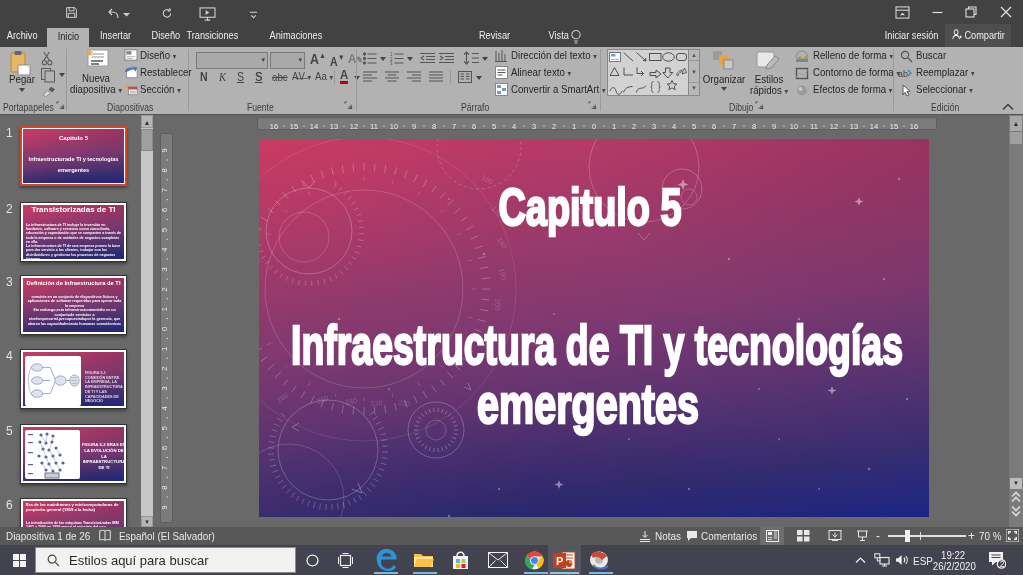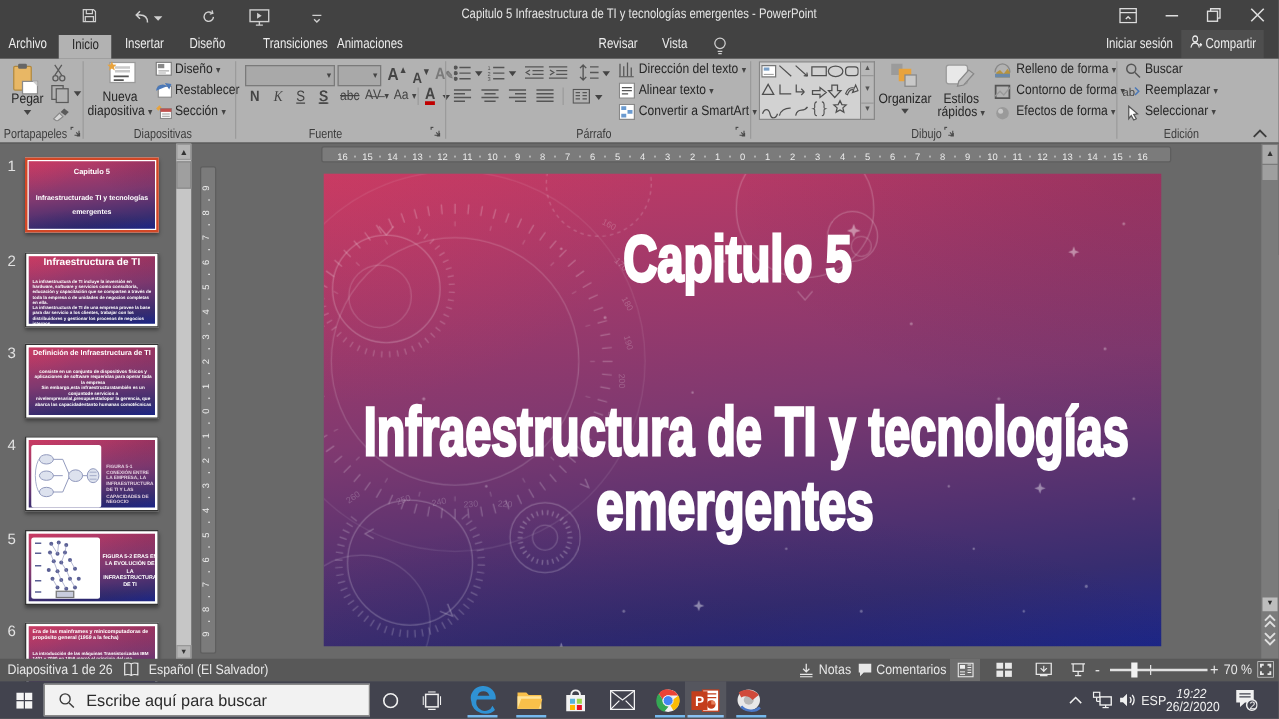--- a/index.html
+++ b/index.html
@@ -101,21 +101,20 @@
       </svg>
     <svg style="position:absolute; left:169px; top:4px;" width="17" height="14" viewBox="0 0 18 15" fill="none" stroke="#cfcfcf" stroke-width="1.2">
         <rect x="1" y="1" width="16" height="10"></rect>
         <path d="M6 14h6M9 11v3"></path>
         <path d="M7 3.5l4 2.5-4 2.5z" fill="#cfcfcf" stroke="none"></path>
       </svg>
     <svg style="position:absolute; left:219px; top:7px;" width="9" height="9" viewBox="0 0 10 10" fill="none" stroke="#cfcfcf" stroke-width="1.2">
         <path d="M1 2.5h8M2.5 6l2.5 2.5L7.5 6"></path>
       </svg>
   </div>
-  <div id="title-text"><span style="display:inline-block; transform:scaleX(0.82);">Capitulo 5 Infraestructura de TI y tecnologías emergentes - PowerPoint</span></div>
   <div class="winbtn" style="left:885px;">
       <svg width="15" height="13" viewBox="0 0 16 14" fill="none" stroke="#dedede" stroke-width="1.1">
         <rect x="1" y="1" width="14" height="12"></rect>
         <path d="M1 4.5h14"></path>
         <path d="M6 10l2-2 2 2" stroke-width="1.2"></path>
       </svg>
     </div>
   <div class="winbtn" style="left:920px;">
       <svg width="11" height="11" viewBox="0 0 11 11" stroke="#dedede" stroke-width="1.2">
         <path d="M0.5 5.5h10"></path>
@@ -132,24 +131,24 @@
         <path d="M1 1l10 10M11 1L1 11"></path>
       </svg>
     </div>
 </div>
 
 <div id="tabrow">
   <div class="tab" style="left:0px; width:45px;"><span class="tcond">Archivo</span></div>
   <div class="tab" id="tab-inicio" style="left:47px; width:42px;"><span class="tcond">Inicio</span></div>
   <div class="tab" style="left:91px; width:48px;"><span class="tcond">Insertar</span></div>
   <div class="tab" style="left:143px; width:45px;"><span class="tcond">Diseño</span></div>
-  <div class="tab" style="left:200px; width:72px;"><span class="tcond">Transiciones</span></div>
+  <div class="tab" style="left:176px; width:72px;"><span class="tcond">Transiciones</span></div>
   <div class="tab" style="left:260px; width:72px;"><span class="tcond">Animaciones</span></div>
   <div class="tab" style="left:470px; width:48px;"><span class="tcond">Revisar</span></div>
-  <div class="tab" style="left:518px; width:44px;"><span class="tcond">Vista</span></div>
+  <div class="tab" style="left:537px; width:44px;"><span class="tcond">Vista</span></div>
   <svg style="position:absolute; left:570px; top:5px;" width="12" height="15" viewBox="0 0 13 16" fill="none" stroke="#cfcfcf" stroke-width="1.1">
       <circle cx="6.5" cy="6" r="4.5"></circle>
       <path d="M4.5 13h4M5 15h3"></path>
     </svg>
   <div class="tab" style="left:874px; width:76px;"><span class="tcond">Iniciar sesión</span></div>
   <div class="tab" style="left:945px; width:66px; background:#4e4e4e;"><span class="tcond">
     <svg style="vertical-align:-2px; margin-right:3px;" width="13" height="13" viewBox="0 0 14 14" fill="none" stroke="#ededed" stroke-width="1.2">
           <circle cx="6" cy="4.5" r="2.6"></circle>
           <path d="M1.5 12c.6-2.8 2.4-4 4.5-4s3.9 1.2 4.5 4"></path>
           <path d="M10.5 9.5h3M12 8v3"></path>
@@ -387,21 +386,21 @@
 <div id="main">
   <div class="tnum" style="top:11px;">1</div>
   <div class="thumb sel" style="top:11px;">
     <div class="tgrad"></div>
     <div class="tt" style="top:7px; font-size:6px;">Capitulo 5</div>
     <div class="tt" style="top:26px; font-size:5.6px; line-height:1.9; white-space:nowrap;">Infraestructurade TI y tecnologías<br>emergentes</div>
   </div>
   <div class="tnum" style="top:87px;">2</div>
   <div class="thumb" style="top:87px;">
     <div class="tgrad"></div>
-    <div class="tt" style="top:2px; font-size:8px;">Infraestructura de TI</div>
+    <div class="tt" style="top:2px; font-size:8px;">Transistorizadas de TI</div>
     <div class="tt" style="top:20px; left:5px; right:3px; text-align:left; font-size:3.6px; line-height:1.18; font-weight:bold;">La infraestructura de TI incluye la inversión en hardware, software y servicios  como consultoría, educación y capacitación  que se comparten a través de toda la empresa o de  unidades de negocios completas en ella.<br>La infraestructura de TI de una empresa provee la base para dar servicio a los clientes, trabajar con los distribuidores y gestionar los procesos de negocios internos.</div>
   </div>
   <div class="tnum" style="top:160px;">3</div>
   <div class="thumb" style="top:160px;">
     <div class="tgrad"></div>
     <div class="tt" style="top:4px; font-size:5.8px; white-space:nowrap;">Definición de Infraestructura de TI</div>
     <div class="tt" style="top:19px; left:6px; right:4px; font-size:3.7px; line-height:1.2; font-weight:bold;">consiste en un conjunto de dispositivos físicos y aplicaciones de software requeridas para operar toda la empresa<br>Sin embargo,esta infraestructuratambién es un conjuntode servicios a nivelempresarial,presupuestadopor la gerencia, que abarca las capacidadestanto humanas comotécnicas</div>
   </div>
   <div class="tnum" style="top:234px;">4</div>
   <div class="thumb" style="top:234px;">
@@ -722,21 +721,21 @@
       <rect x="0" y="0" width="7.4" height="7.4" fill="#f5f5f5"></rect>
       <rect x="8.6" y="0" width="7.4" height="7.4" fill="#f5f5f5"></rect>
       <rect x="0" y="8.6" width="7.4" height="7.4" fill="#f5f5f5"></rect>
       <rect x="8.6" y="8.6" width="7.4" height="7.4" fill="#f5f5f5"></rect>
     </svg>
   <div id="searchbox">
     <svg style="margin-left:11px;" width="13" height="13" viewBox="0 0 14 14" fill="none" stroke="#3b3b3b" stroke-width="1.2">
         <circle cx="5.5" cy="5.5" r="4.3"></circle>
         <path d="M9 9l4 4"></path>
       </svg>
-    <span style="margin-left:9px; font-size:13px; color:#2b2b2b;">Escribe aquí para buscar</span>
+    <span style="margin-left:9px; font-size:13px; color:#2b2b2b;">Estilos aquí para buscar</span>
   </div>
 
   <svg class="abs" style="left:306px; top:9px;" width="13" height="13" viewBox="0 0 15 15" fill="none" stroke="#f0f0f0" stroke-width="1.5">
       <circle cx="7.5" cy="7.5" r="6.3"></circle>
     </svg>
 
   <svg class="abs" style="left:338px; top:8px;" width="15" height="15" viewBox="0 0 15 15" fill="none" stroke="#f0f0f0" stroke-width="1.2">
       <rect x="2.5" y="2.5" width="10" height="10"></rect>
       <path d="M0.5 4v7M14.5 4v7" stroke-width="1"></path>
       <path d="M4.5 0.5h6M4.5 14.5h6" stroke-width="1"></path>
@@ -805,21 +804,21 @@
       <rect x="0.8" y="0.8" width="5" height="4" stroke-width="1"></rect>
       <path d="M3.3 5v3M3.3 8h3" stroke-width="1"></path>
       <rect x="6" y="4.5" width="9" height="6.5" stroke-width="1.1"></rect>
       <path d="M8 13h5M10.5 11v2" stroke-width="1"></path>
     </svg>
   <svg class="abs" style="left:896px; top:9px;" width="14" height="12" viewBox="0 0 15 13" fill="#f0f0f0">
       <path d="M0 4.5h2.5L6 1v11L2.5 8.5H0z"></path>
       <path d="M8.5 4a4 4 0 0 1 0 5M10.5 2.2a6.5 6.5 0 0 1 0 8.6" fill="none" stroke="#f0f0f0" stroke-width="1.2"></path>
     </svg>
   <div class="abs" style="left:913px; top:10px; font-size:10.5px; color:#f0f0f0;"><span style="display:inline-block; transform:scaleX(0.95); transform-origin:left;">ESP</span></div>
-  <div class="abs" style="left:933px; top:4px; width:40px; text-align:center; font-size:10.5px; color:#f0f0f0;font-style:italic;"><span style="display:inline-block; transform:scaleX(0.92);">19:22</span></div>
+  <div class="abs" style="left:933px; top:4px; width:40px; text-align:center; font-size:10.5px; color:#f0f0f0;"><span style="display:inline-block; transform:scaleX(0.92);">19:22</span></div>
   <div class="abs" style="left:931px; top:15px; width:44px; text-align:center; font-size:10.5px; color:#f0f0f0;"><span style="display:inline-block; transform:scaleX(0.92);">26/2/2020</span></div>
   <svg class="abs" style="left:988px; top:6px;" width="18" height="18" viewBox="0 0 18 18">
       <path d="M1 1h14v10H8l-4 3.5V11H1z" fill="#f0f0f0"></path>
       <path d="M3.5 4h9M3.5 6.5h9" stroke="#42434e" stroke-width="1"></path>
       <circle cx="13.5" cy="13" r="4.2" fill="#42434e" stroke="#f0f0f0" stroke-width="1.2"></circle>
       <text x="11.7" y="16" font-size="8.5" fill="#f0f0f0" font-family="Liberation Sans">2</text>
     </svg>
 </div>
 
 </body></html>

